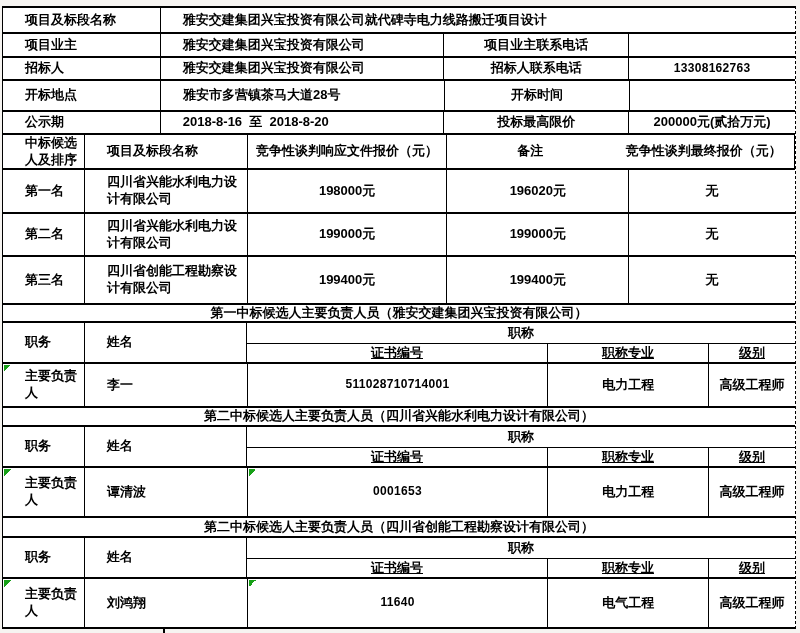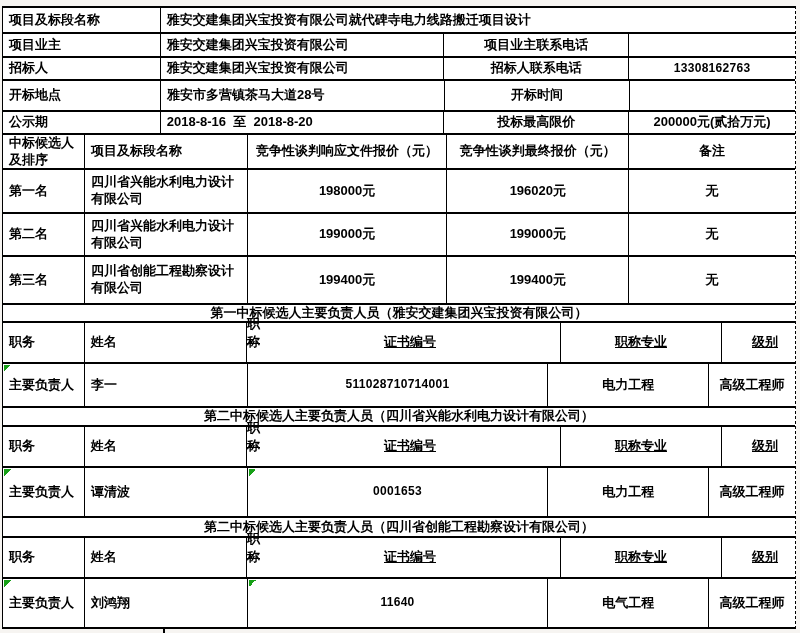--- a/index.html
+++ b/index.html
@@ -21,30 +21,30 @@
     background: #fff;
   }
   .row { display: flex; border-bottom: 2px solid #000; background: #fff; }
   .c {
     border-right: 1px solid #000;
     display: flex; align-items: center;
     overflow: hidden; position: relative;
     line-height: 1.3;
   }
   .c.last { border-right: none; }
-  .lft { padding-left: 6px; padding-right: 3px; text-align: left; }
+  .lft { padding-left: 22px; padding-right: 3px; text-align: left; }
   .ctr { justify-content: center; text-align: center; }
   
   .wA1{width:158px}.wA2{width:284px}.wA3{width:185px}.wA4{width:166px}.wAfull{width:635px}
   
   .wB1{width:82px}.wB2{width:163px}.wB3{width:200px}.wB4{width:182px}.wB5{width:166px}
   
   .wC1{width:82px}.wC2{width:163px}.wCt{width:548px}.wC3{width:301px}.wC4{width:161px}.wC5{width:86px}
   .wFull{width:793px}
-  .stack { display:flex; }
+  .stack { display:flex; flex-direction:column; }
   .pt { height:21px; border-bottom:1px solid #000; display:flex; align-items:center; justify-content:center; }
   .ps { display:flex; flex:1; }
   .ps .c { height:100%;text-decoration:underline; }
   .flag {
     position:absolute; left:1px; top:1px; width:7px; height:7px;
     background: linear-gradient(135deg, #17a017 50%, transparent 50%);
   }
   .below-line {
     position:absolute; left:163px; top:629px; width:0; height:4px;
     border-left:2px solid #000;
@@ -86,22 +86,22 @@
       <div class="c wA1 lft">公示期</div>
       <div class="c wA2 lft">2018-8-16 &nbsp;至&nbsp; 2018-8-20</div>
       <div class="c wA3 ctr">投标最高限价</div>
       <div class="c wA4 ctr last">200000元(贰拾万元)</div>
     </div>
 
     <div class="row" style="height:35px">
       <div class="c wB1 lft">中标候选人及排序</div>
       <div class="c wB2 lft">项目及标段名称</div>
       <div class="c wB3 ctr">竞争性谈判响应文件报价（元）</div>
+      <div class="c wB5 ctr last">备注</div>
       <div class="c wB4 ctr">竞争性谈判最终报价（元）</div>
-      <div class="c wB5 ctr last">备注</div>
     </div>
 
     <div class="row" style="height:44px">
       <div class="c wB1 lft">第一名</div>
       <div class="c wB2 lft">四川省兴能水利电力设计有限公司</div>
       <div class="c wB3 ctr">198000元</div>
       <div class="c wB4 ctr">196020元</div>
       <div class="c wB5 ctr last">无</div>
     </div>
 

